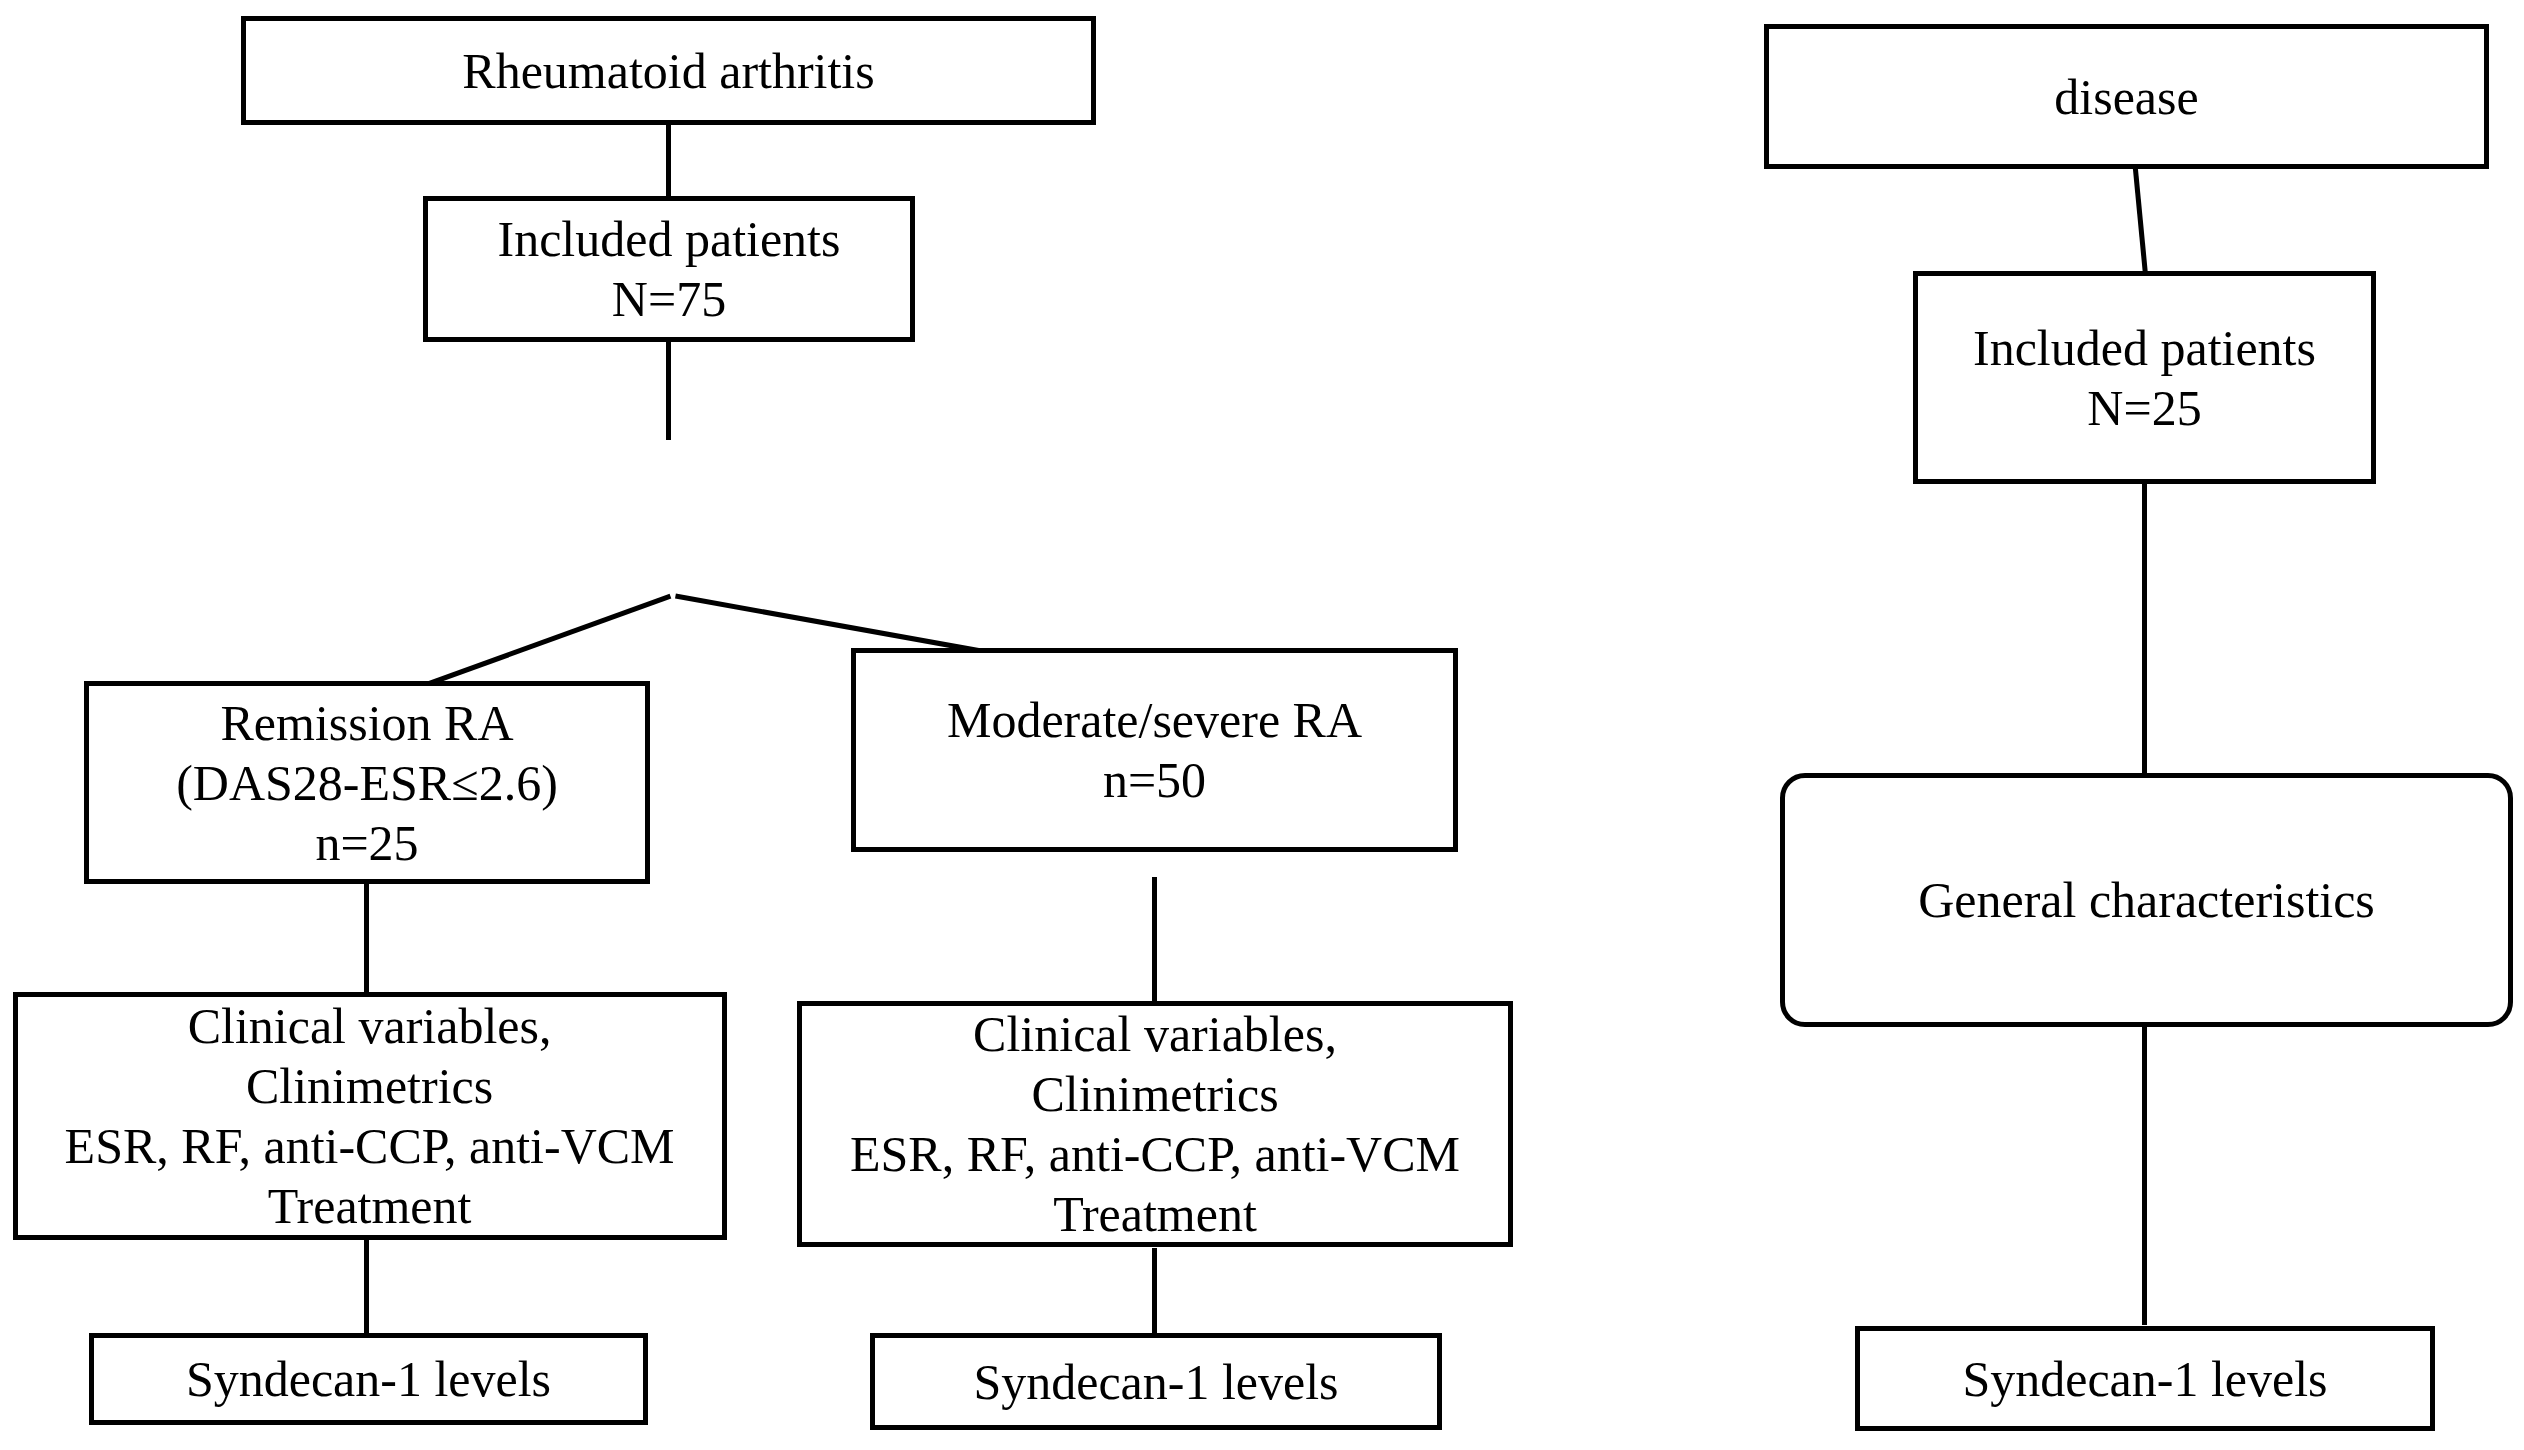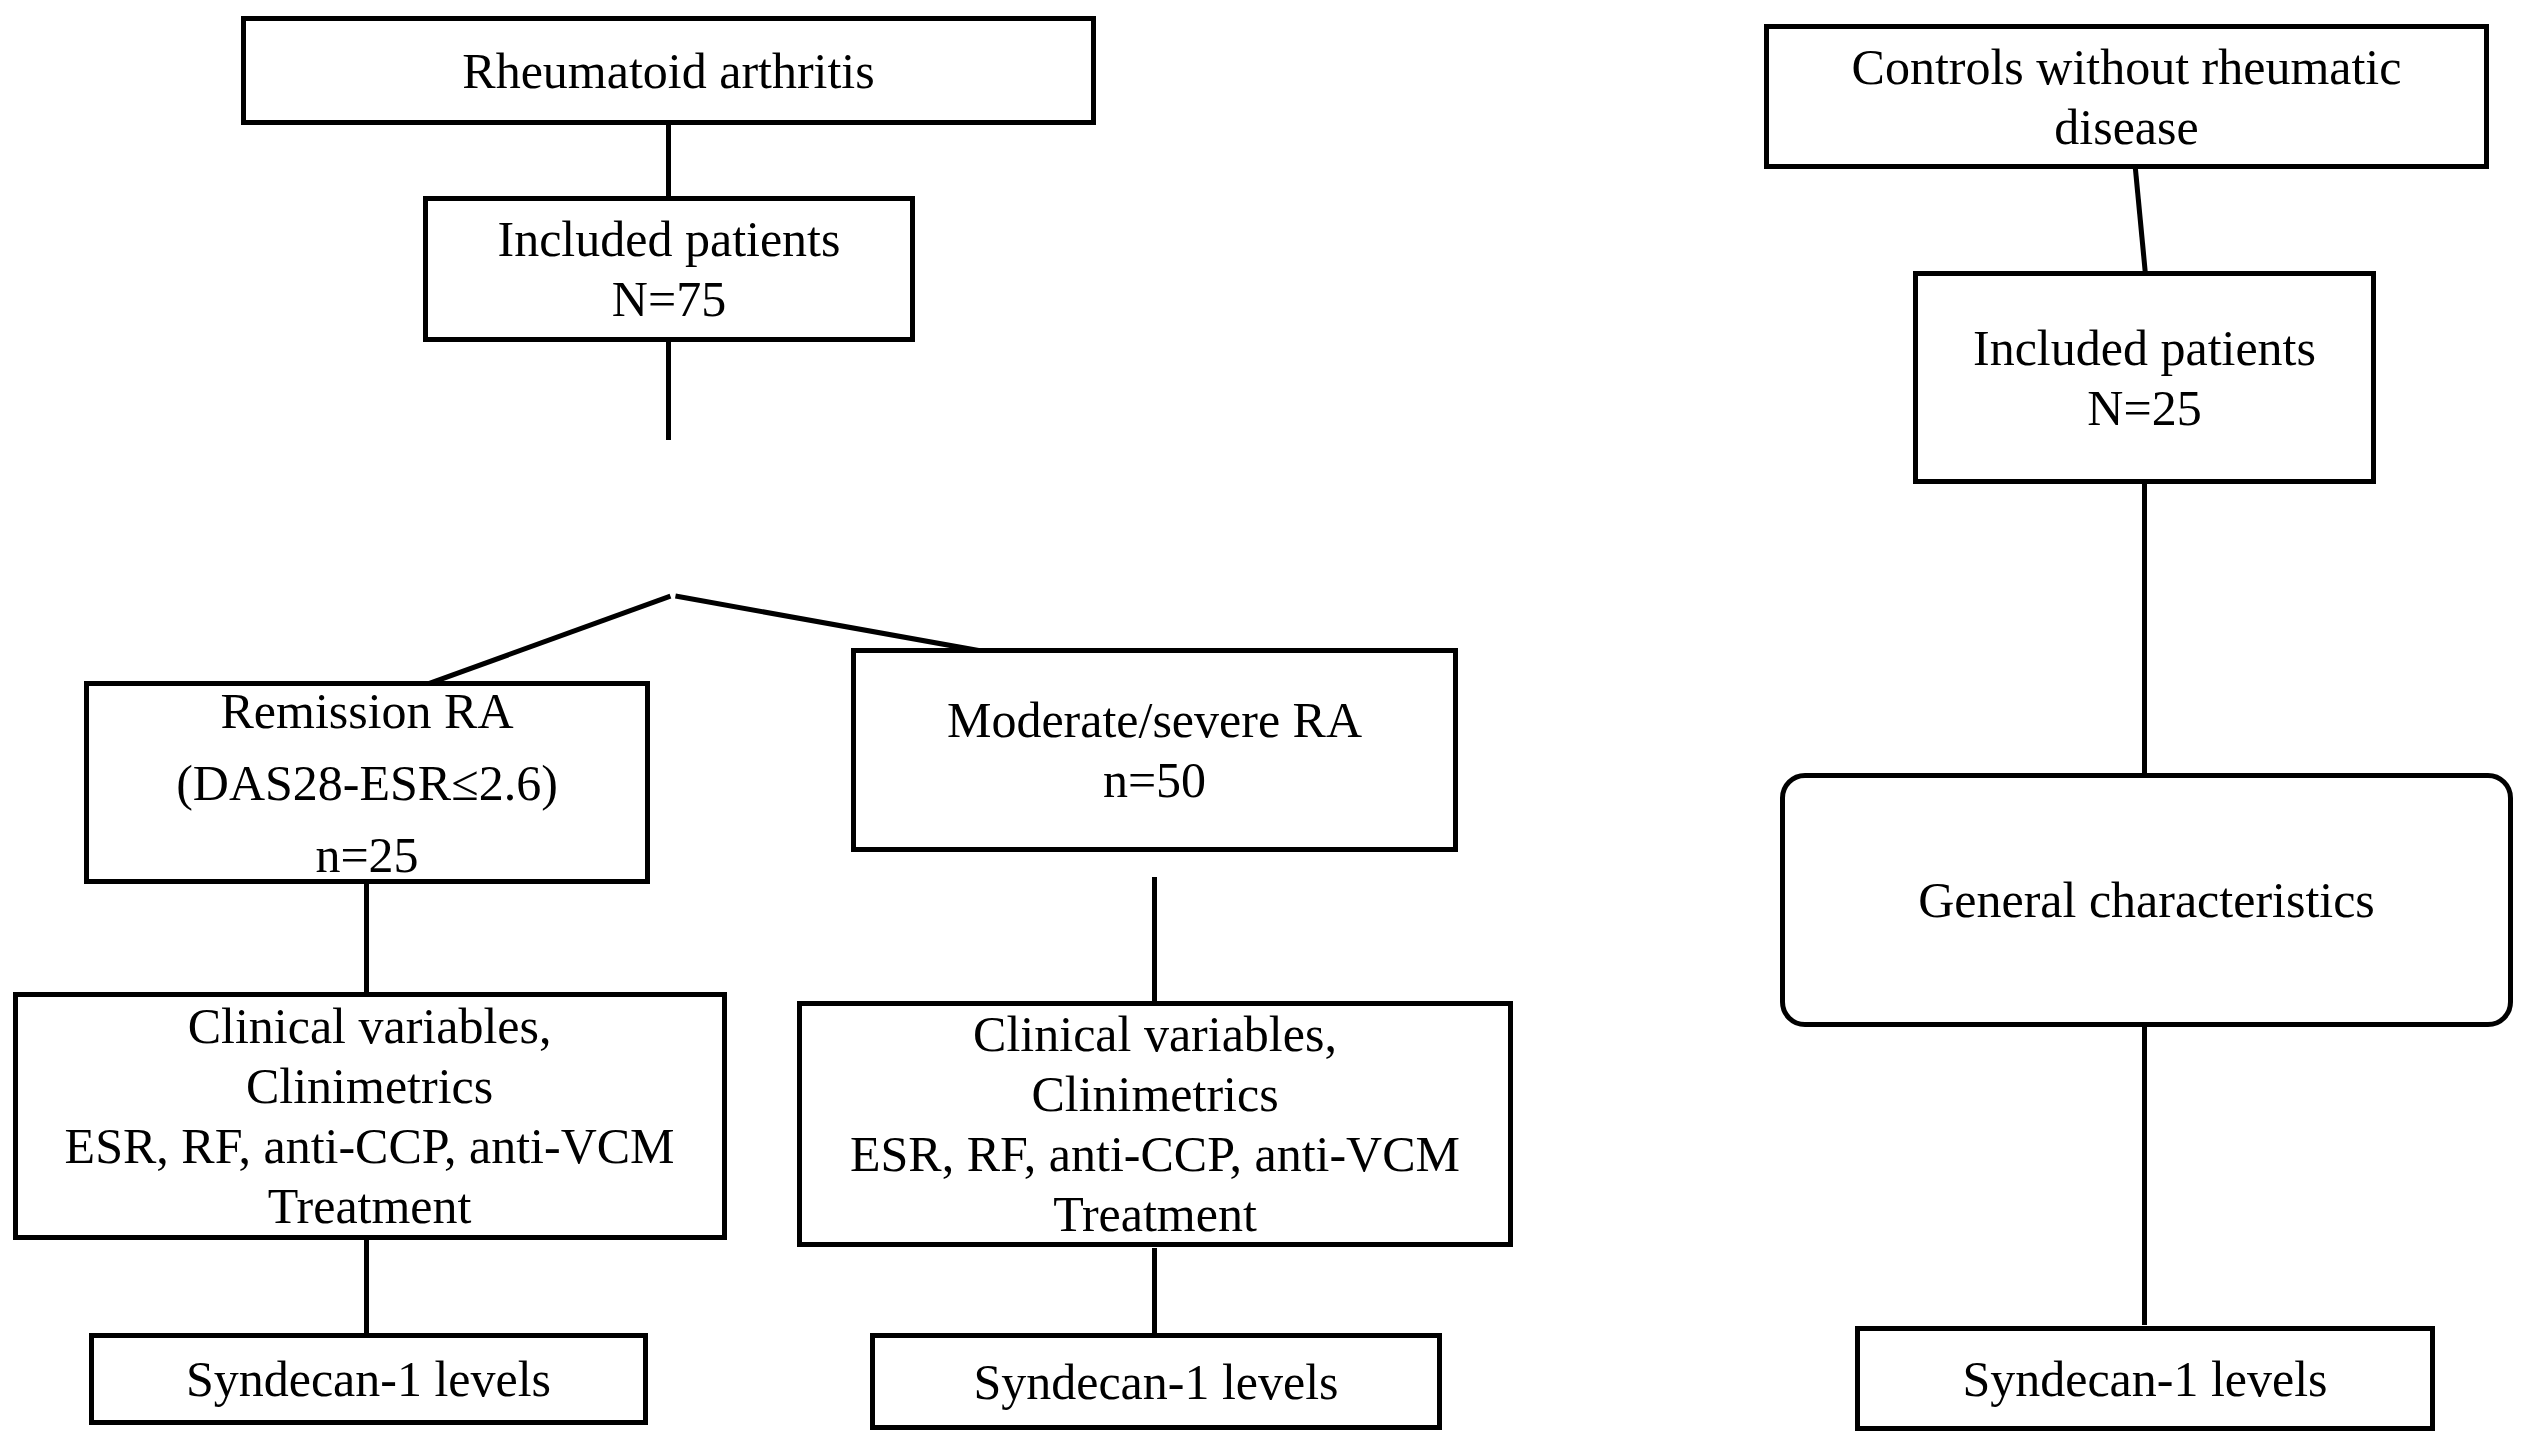--- a/index.html
+++ b/index.html
@@ -66,21 +66,21 @@
 
   <div class="vline" style="left:666px; top:342px; height:98px;"></div>
 
 
   <svg id="branches" viewBox="0 0 3013 1731" xmlns="http://www.w3.org/2000/svg">
     <line x1="800" y1="711" x2="505" y2="818" stroke="#000000" stroke-width="6"></line>
     <line x1="806" y1="711" x2="1345" y2="808" stroke="#000000" stroke-width="6"></line>
     <line x1="2548" y1="200" x2="2560" y2="326" stroke="#000000" stroke-width="6"></line>
   </svg>
 
-  <div class="box" style="left:84px; top:681px; width:566px; height:203px;gap:12px;">
+  <div class="box" style="left:84px; top:681px; width:566px; height:203px;">
     <div class="line">Remission RA</div>
     <div class="line">(DAS28-ESR≤2.6)</div>
     <div class="line">n=25</div>
   </div>
 
   <div class="box" style="left:851px; top:648px; width:607px; height:204px;">
     <div class="line">Moderate/severe RA</div>
     <div class="line">n=50</div>
   </div>
 
@@ -106,21 +106,20 @@
 
   <div class="box" style="left:89px; top:1333px; width:559px; height:92px;">
     <div class="line">Syndecan-1 levels</div>
   </div>
 
   <div class="box" style="left:870px; top:1333px; width:572px; height:97px;">
     <div class="line">Syndecan-1 levels</div>
   </div>
 
   <div class="box" style="left:1764px; top:24px; width:725px; height:145px;">
-    <div class="line">Controls without rheumatic</div>
     <div class="line">disease</div>
   </div>
 
   <div class="box" style="left:1913px; top:271px; width:463px; height:213px;">
     <div class="line">Included patients</div>
     <div class="line">N=25</div>
   </div>
 
   <div class="vline" style="left:2142px; top:484px; height:290px;"></div>
 

